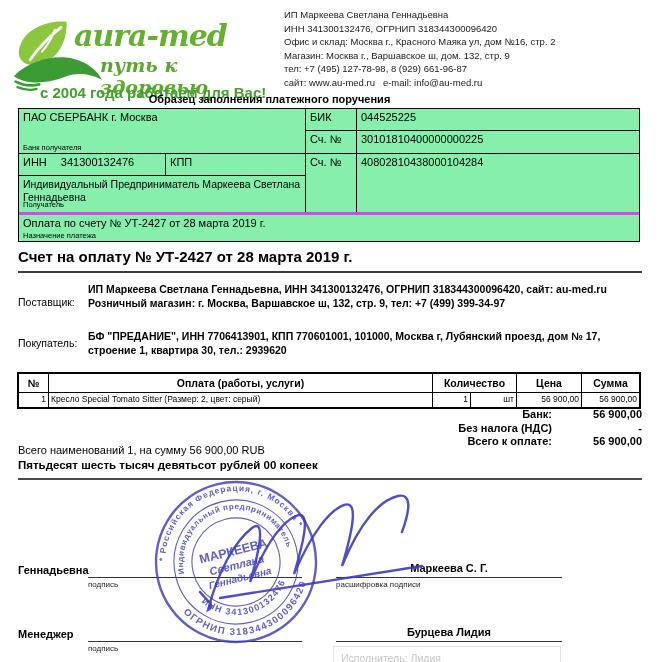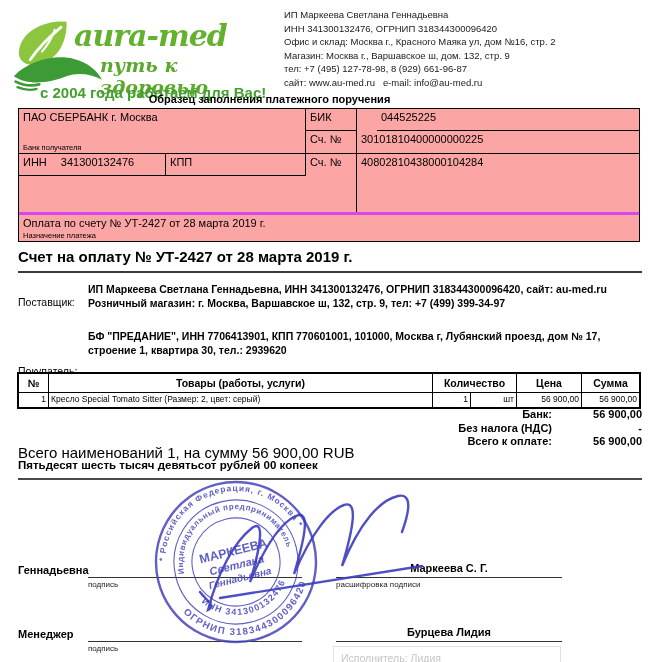--- a/index.html
+++ b/index.html
@@ -17,26 +17,26 @@
   .logo-since { position:absolute; left:28px; top:76px; font-size:15px; font-weight:bold; color:#44a02e; }
 
   .company-info { position:absolute; right:16px; top:8px; width:360px; text-align:left;
     font-size:9.5px; line-height:13.5px; color:#1a1a1a; }
 
   
   .sample-title { position:absolute; left:0; top:93px; width:539px; text-align:center;
     font-size:11px; font-weight:bold; }
   .bank-table { position:absolute; left:18px; top:108px; width:622px; display:grid;
     grid-template-columns:147px 140px 51px 282px; grid-template-rows:22px 23px 22px 36px 29px;
-    border:1px solid #000; font-size:11px; background:#fca5a5; }
+    border:1px solid #000; font-size:11px; background:#86efac; }
   .bank-table .cell { padding:2px 4px; position:relative; overflow:hidden; }
   .bR { border-right:1px solid #000; } .bB { border-bottom:1px solid #000; } .bT { border-top:3px solid #d946ef; }
   .c-bank   { grid-column:1/3; grid-row:1/3; }
   .c-bik-l  { grid-column:3; grid-row:1; }
-  .c-bik-v  { grid-column:4; grid-row:1;margin-left:20px; }
+  .c-bik-v  { grid-column:4; grid-row:1; }
   .c-acc1-l { grid-column:3; grid-row:2; }
   .c-acc1-v { grid-column:4; grid-row:2; }
   .c-inn    { grid-column:1; grid-row:3; }
   .c-kpp    { grid-column:2; grid-row:3; }
   .c-acc2-l { grid-column:3; grid-row:3/5; }
   .c-acc2-v { grid-column:4; grid-row:3/5; }
   .c-recip  { grid-column:1/3; grid-row:4; font-size:10.5px; line-height:12.5px; padding-top:1px; }
   .c-purp   { grid-column:1/5; grid-row:5; }
   .tiny-cap { position:absolute; left:4px; bottom:1px; font-size:7.5px; color:#000; }
   .inn-num { margin-left:14px; }
@@ -58,21 +58,21 @@
   .items-table .bR1 { border-right:1px solid #000; }
   .h-qty { grid-column:3/5; }
   .t-right { text-align:right; }
 
   
   .totals { position:absolute; right:18px; top:408px; font-size:11px; font-weight:bold; }
   .trow { display:flex; justify-content:flex-end; line-height:13.5px; }
   .tlabel { width:170px; text-align:right; }
   .tvalue { width:90px; text-align:right; }
 
-  .count-line { position:absolute; left:18px; top:444px; font-size:15px; }
+  .count-line { position:absolute; left:18px; top:444px; font-size:11px; }
   .words-line { position:absolute; left:18px; top:459px; font-size:11.5px; font-weight:bold; }
   .bottom-rule { position:absolute; left:18px; top:478px; width:624px; height:2px; background:#4a4a4a; }
 
   
   .sig-label { position:absolute; left:18px; font-size:11px; font-weight:bold; }
   .sig-line-l { position:absolute; left:88px; width:214px; border-bottom:1px solid #333; }
   .sig-line-r { position:absolute; left:336px; width:226px; border-bottom:1px solid #333; }
   .sig-cap { position:absolute; font-size:8px; color:#222; text-align:left; }
   .sig-name { position:absolute; left:336px; width:226px; text-align:center; font-size:11px; font-weight:bold; }
 
@@ -121,40 +121,44 @@
     <div class="cell c-bik-l bR bB">БИК</div>
     <div class="cell c-bik-v bB">044525225</div>
     <div class="cell c-acc1-l bR bB">Сч. №</div>
     <div class="cell c-acc1-v bB">30101810400000000225</div>
     <div class="cell c-inn bR bB">
       <span>ИНН</span><span class="inn-num">341300132476</span>
     </div>
     <div class="cell c-kpp bR bB">КПП</div>
     <div class="cell c-acc2-l bR">Сч. №</div>
     <div class="cell c-acc2-v">40802810438000104284</div>
+    <div class="cell c-recip bR">
+      <span>Индивидуальный Предприниматель Маркеева Светлана Геннадьевна</span>
+      <span class="tiny-cap">Получатель</span>
+    </div>
     <div class="cell c-purp bT">
       <span>Оплата по счету № УТ-2427 от 28 марта 2019 г.</span>
       <span class="tiny-cap">Назначение платежа</span>
     </div>
   </div>
 
   <div class="invoice-title">Счет на оплату № УТ-2427 от 28 марта 2019 г.</div>
   <div class="title-rule"></div>
 
   <div class="party-label" style="top:296px;">Поставщик:</div>
   <div class="party-text" style="top:283px;">
     <div>ИП Маркеева Светлана Геннадьевна, ИНН 341300132476, ОГРНИП 318344300096420, сайт: au-med.ru</div>
     <div>Розничный магазин: г. Москва, Варшавское ш, 132, стр. 9, тел: +7 (499) 399-34-97</div>
   </div>
-  <div class="party-label" style="top:337px;margin-top:28px;">Покупатель:</div>
+  <div class="party-label" style="top:337px;">Покупатель:</div>
   <div class="party-text" style="top:330px;">БФ "ПРЕДАНИЕ", ИНН 7706413901, КПП 770601001, 101000, Москва г, Лубянский проезд, дом № 17, строение 1, квартира 30, тел.: 2939620</div>
 
   <div class="items-table">
     <div class="hcell bR1">№</div>
-    <div class="hcell bR1">Товары (работы, услуги)</div>
+    <div class="hcell bR1">Оплата (работы, услуги)</div>
     <div class="hcell bR1 h-qty">Количество</div>
     <div class="hcell bR1">Цена</div>
     <div class="hcell">Сумма</div>
     <div class="rcell bR1 t-right">1</div>
     <div class="rcell bR1">Кресло Special Tomato Sitter (Размер: 2, цвет: серый)</div>
     <div class="rcell bR1 t-right">1</div>
     <div class="rcell bR1 t-right">шт</div>
     <div class="rcell bR1 t-right">56 900,00</div>
     <div class="rcell t-right">56 900,00</div>
   </div>

